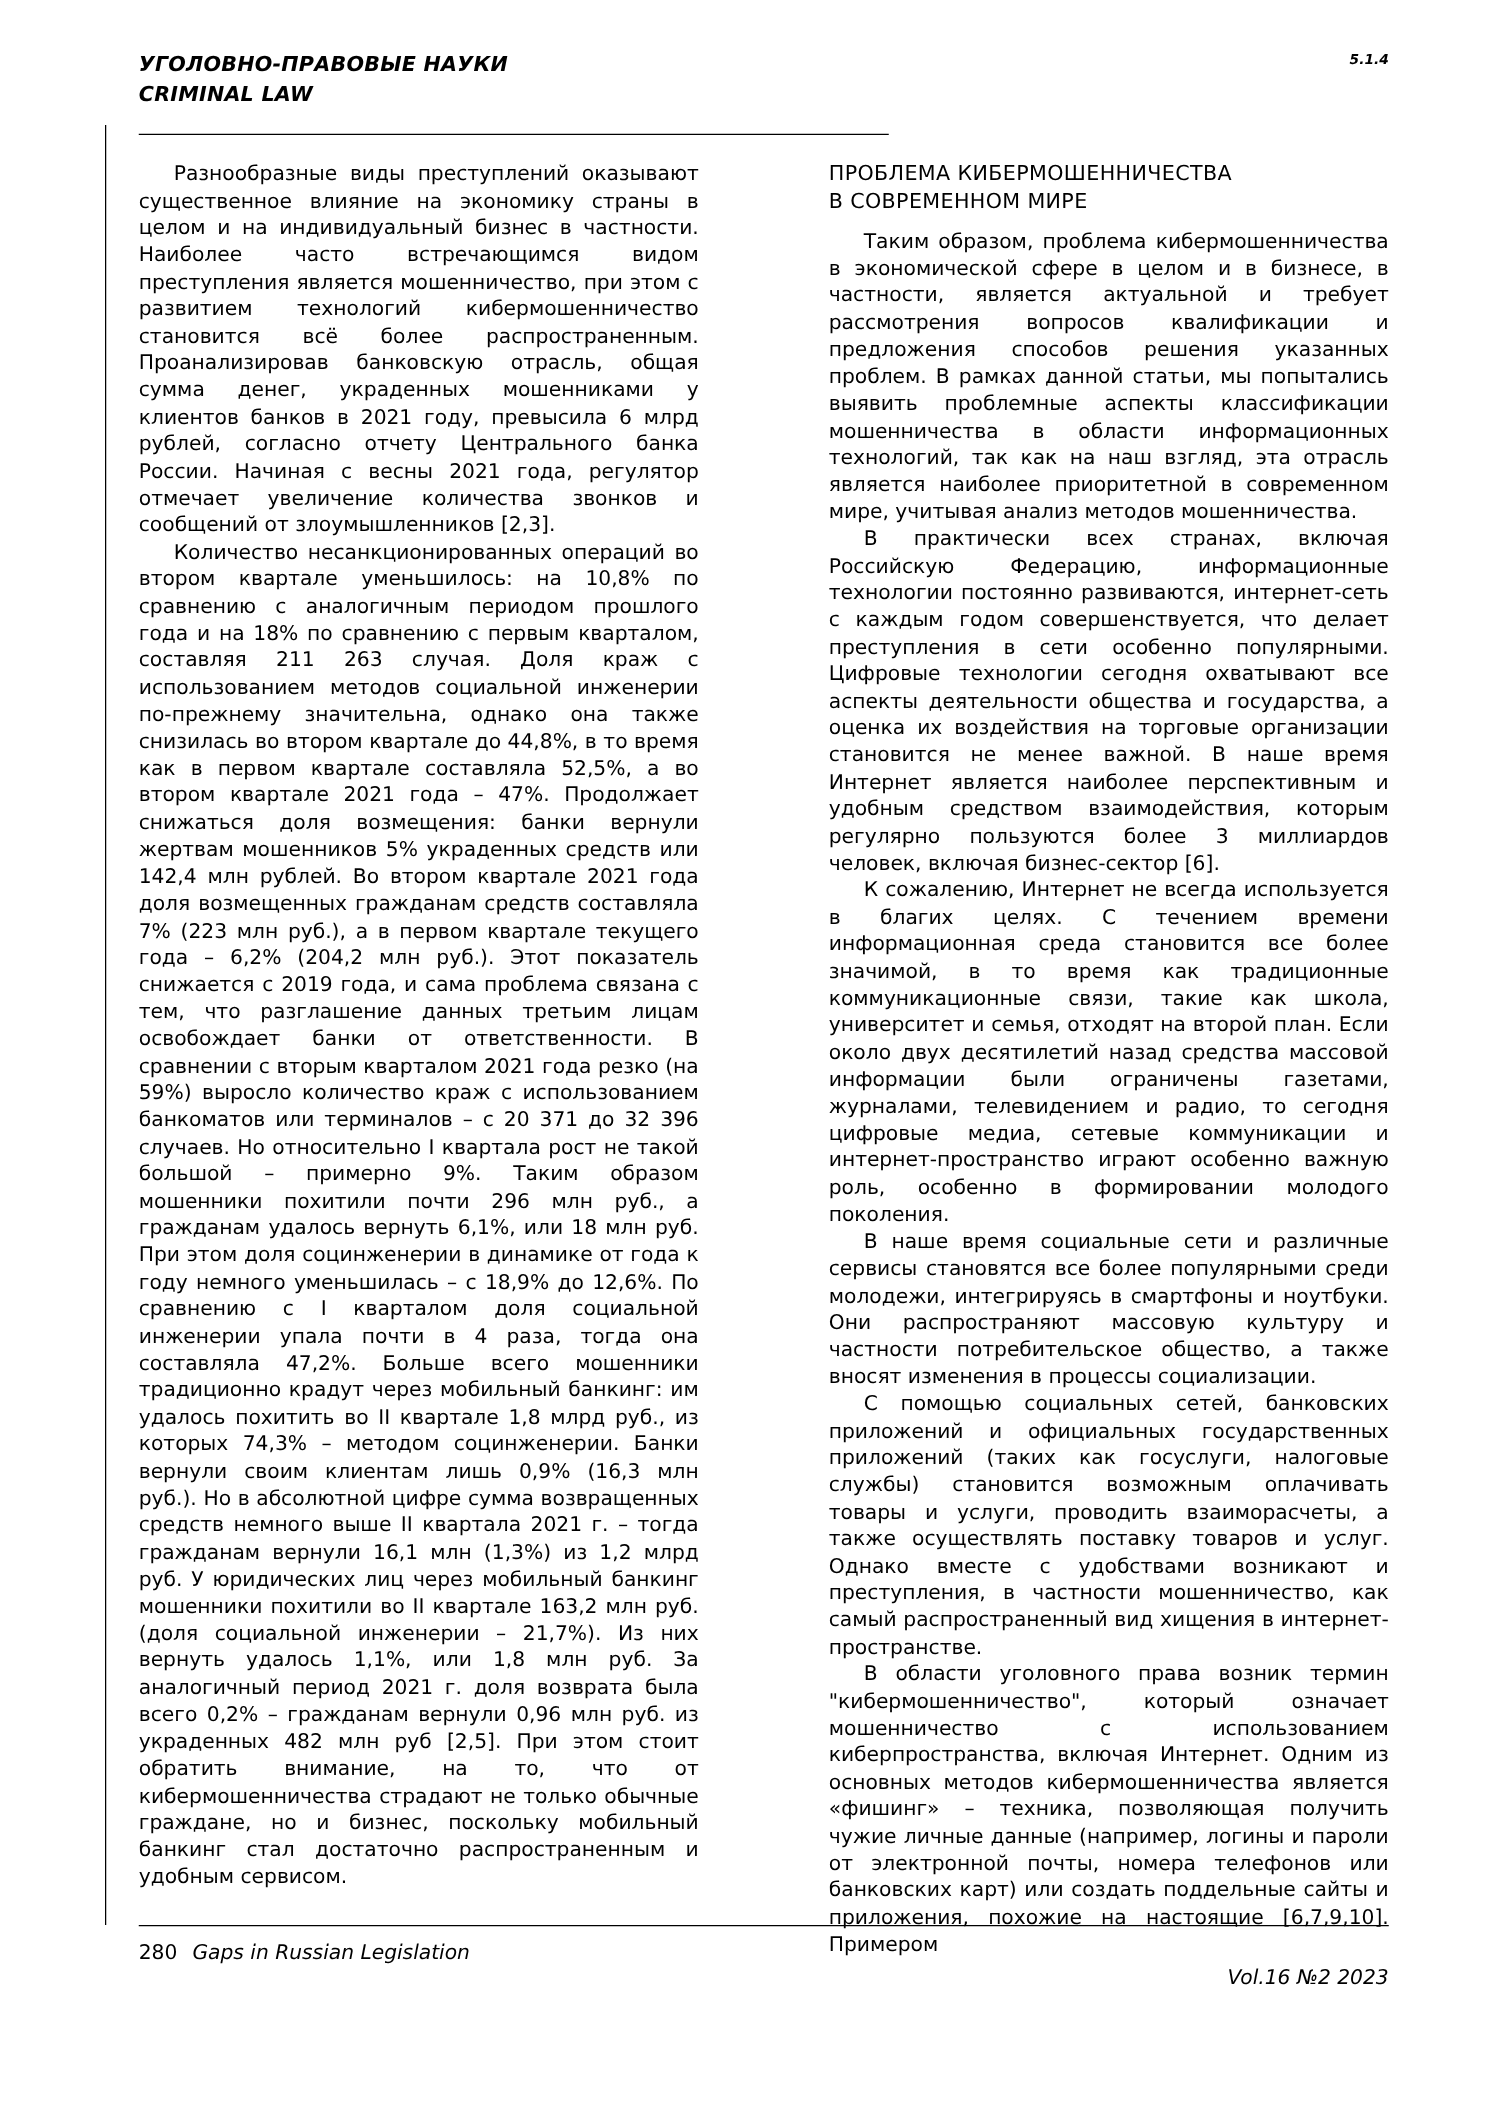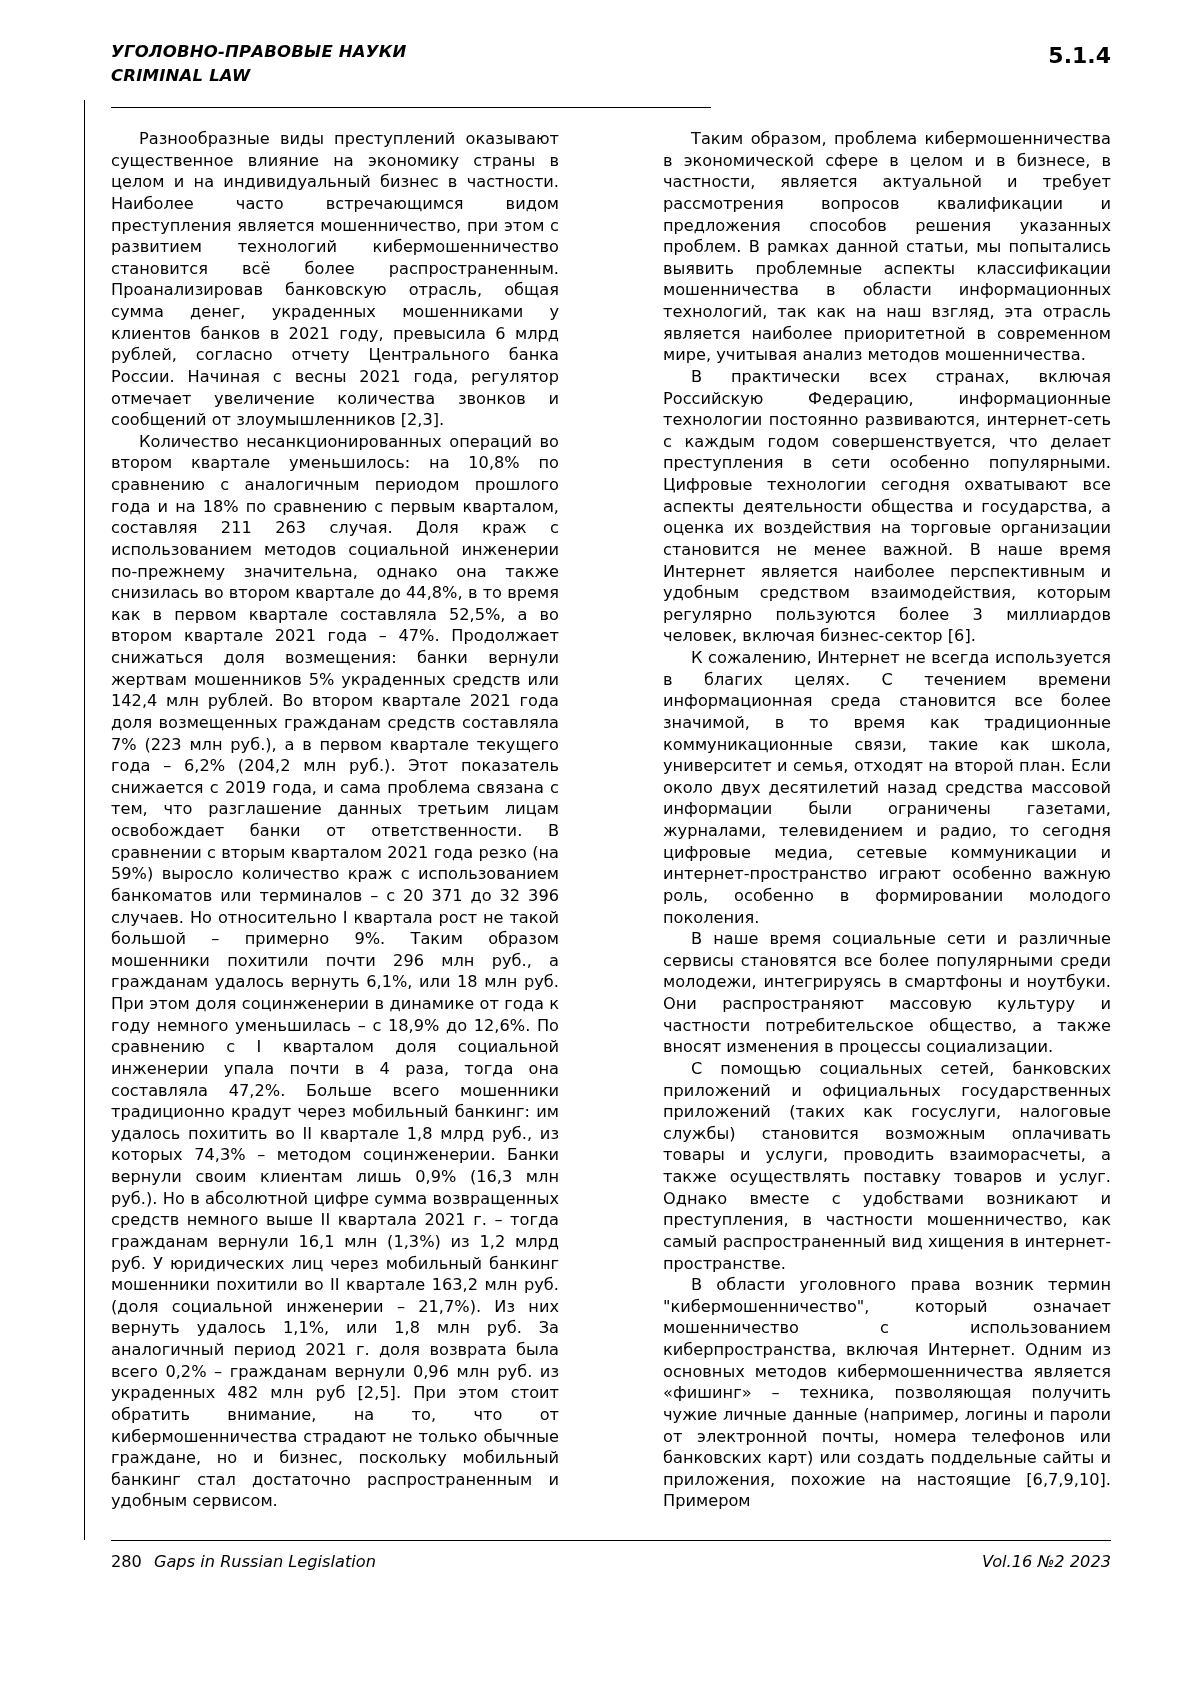--- a/index.html
+++ b/index.html
@@ -32,22 +32,23 @@
     align-items: flex-start;
   }
   .header-left {
     font-style: italic;
     font-weight: bold;
     font-size: 16.5px;
     line-height: 1.45;
     letter-spacing: 0.2px;
   }
   .header-right {
+    font-style: italic;
     font-weight: bold;
-    font-size: 22px;
+    font-size: 11px;
     line-height: 1.45;
   }
   .header-rule {
     position: absolute;
     left: 105px;
     top: 107px;
     width: 600px;
     height: 1px;
     background: #000;
   }
@@ -116,21 +117,21 @@
     align-items: flex-start;
     font-size: 16.2px;
   }
   .footer-left {
     display: flex;
     gap: 12px;
     align-items: baseline;
   }
   .footer-left .pageno { font-style: normal; }
   .footer-left .journal { font-style: italic; }
-  .footer-center { font-style: italic; }
+  .footer-center { font-style: italic; margin-top: 20px; }
   .footer-right {
     text-align: right;
     font-style: italic;
     line-height: 1.45;
   }
 </style>
 </head>
 <body>
 
 <div class="page">
@@ -147,20 +148,24 @@
 
   <div class="columns">
 
     <div class="col">
       <p class="body">Разнообразные виды преступлений оказывают существенное влияние на экономику страны в целом и на индивидуальный бизнес в частности. Наиболее часто встречающимся видом преступления является мошенничество, при этом с развитием технологий кибермошенничество становится всё более распространенным. Проанализировав банковскую отрасль, общая сумма денег, украденных мошенниками у клиентов банков в 2021 году, превысила 6 млрд рублей, согласно отчету Центрального банка России. Начиная с весны 2021 года, регулятор отмечает увеличение количества звонков и сообщений от злоумышленников [2,3].</p>
 
       <p class="body">Количество несанкционированных операций во втором квартале уменьшилось: на 10,8% по сравнению с аналогичным периодом прошлого года и на 18% по сравнению с первым кварталом, составляя 211 263 случая. Доля краж с использованием методов социальной инженерии по-прежнему значительна, однако она также снизилась во втором квартале до 44,8%, в то время как в первом квартале составляла 52,5%, а во втором квартале 2021 года – 47%. Продолжает снижаться доля возмещения: банки вернули жертвам мошенников 5% украденных средств или 142,4 млн рублей. Во втором квартале 2021 года доля возмещенных гражданам средств составляла 7% (223 млн руб.), а в первом квартале текущего года – 6,2% (204,2 млн руб.). Этот показатель снижается с 2019 года, и сама проблема связана с тем, что разглашение данных третьим лицам освобождает банки от ответственности. В сравнении с вторым кварталом 2021 года резко (на 59%) выросло количество краж с использованием банкоматов или терминалов – с 20 371 до 32 396 случаев. Но относительно I квартала рост не такой большой – примерно 9%. Таким образом мошенники похитили почти 296 млн руб., а гражданам удалось вернуть 6,1%, или 18 млн руб. При этом доля социнженерии в динамике от года к году немного уменьшилась – с 18,9% до 12,6%. По сравнению с I кварталом доля социальной инженерии упала почти в 4 раза, тогда она составляла 47,2%. Больше всего мошенники традиционно крадут через мобильный банкинг: им удалось похитить во II квартале 1,8 млрд руб., из которых 74,3% – методом социнженерии. Банки вернули своим клиентам лишь 0,9% (16,3 млн руб.). Но в абсолютной цифре сумма возвращенных средств немного выше II квартала 2021 г. – тогда гражданам вернули 16,1 млн (1,3%) из 1,2 млрд руб. У юридических лиц через мобильный банкинг мошенники похитили во II квартале 163,2 млн руб. (доля социальной инженерии – 21,7%). Из них вернуть удалось 1,1%, или 1,8 млн руб. За аналогичный период 2021 г. доля возврата была всего 0,2% – гражданам вернули 0,96 млн руб. из украденных 482 млн руб [2,5]. При этом стоит обратить внимание, на то, что от кибермошенничества страдают не только обычные граждане, но и бизнес, поскольку мобильный банкинг стал достаточно распространенным и удобным сервисом.</p>
     </div>
 
     <div class="col">
+      <h2 class="sec">
+        <span>ПРОБЛЕМА КИБЕРМОШЕННИЧЕСТВА</span><br>
+        <span>В СОВРЕМЕННОМ МИРЕ</span>
+      </h2>
       <p class="body">Таким образом, проблема кибермошенничества в экономической сфере в целом и в бизнесе, в частности, является актуальной и требует рассмотрения вопросов квалификации и предложения способов решения указанных проблем. В рамках данной статьи, мы попытались выявить проблемные аспекты классификации мошенничества в области информационных технологий, так как на наш взгляд, эта отрасль является наиболее приоритетной в современном мире, учитывая анализ методов мошенничества.</p>
       <p class="body">В практически всех странах, включая Российскую Федерацию, информационные технологии постоянно развиваются, интернет-сеть с каждым годом совершенствуется, что делает преступления в сети особенно популярными. Цифровые технологии сегодня охватывают все аспекты деятельности общества и государства, а оценка их воздействия на торговые организации становится не менее важной. В наше время Интернет является наиболее перспективным и удобным средством взаимодействия, которым регулярно пользуются более 3 миллиардов человек, включая бизнес-сектор [6].</p>
       <p class="body">К сожалению, Интернет не всегда используется в благих целях. С течением времени информационная среда становится все более значимой, в то время как традиционные коммуникационные связи, такие как школа, университет и семья, отходят на второй план. Если около двух десятилетий назад средства массовой информации были ограничены газетами, журналами, телевидением и радио, то сегодня цифровые медиа, сетевые коммуникации и интернет-пространство играют особенно важную роль, особенно в формировании молодого поколения.</p>
 
       <p class="body">В наше время социальные сети и различные сервисы становятся все более популярными среди молодежи, интегрируясь в смартфоны и ноутбуки. Они распространяют массовую культуру и частности потребительское общество, а также вносят изменения в процессы социализации.</p>
       <p class="body">С помощью социальных сетей, банковских приложений и официальных государственных приложений (таких как госуслуги, налоговые службы) становится возможным оплачивать товары и услуги, проводить взаиморасчеты, а также осуществлять поставку товаров и услуг. Однако вместе с удобствами возникают и преступления, в частности мошенничество, как самый распространенный вид хищения в интернет-пространстве.</p>
       <p class="body">В области уголовного права возник термин "кибермошенничество", который означает мошенничество с использованием киберпространства, включая Интернет. Одним из основных методов кибермошенничества является «фишинг» – техника, позволяющая получить чужие личные данные (например, логины и пароли от электронной почты, номера телефонов или банковских карт) или создать поддельные сайты и приложения, похожие на настоящие [6,7,9,10]. Примером</p>
     </div>
 
   </div>

